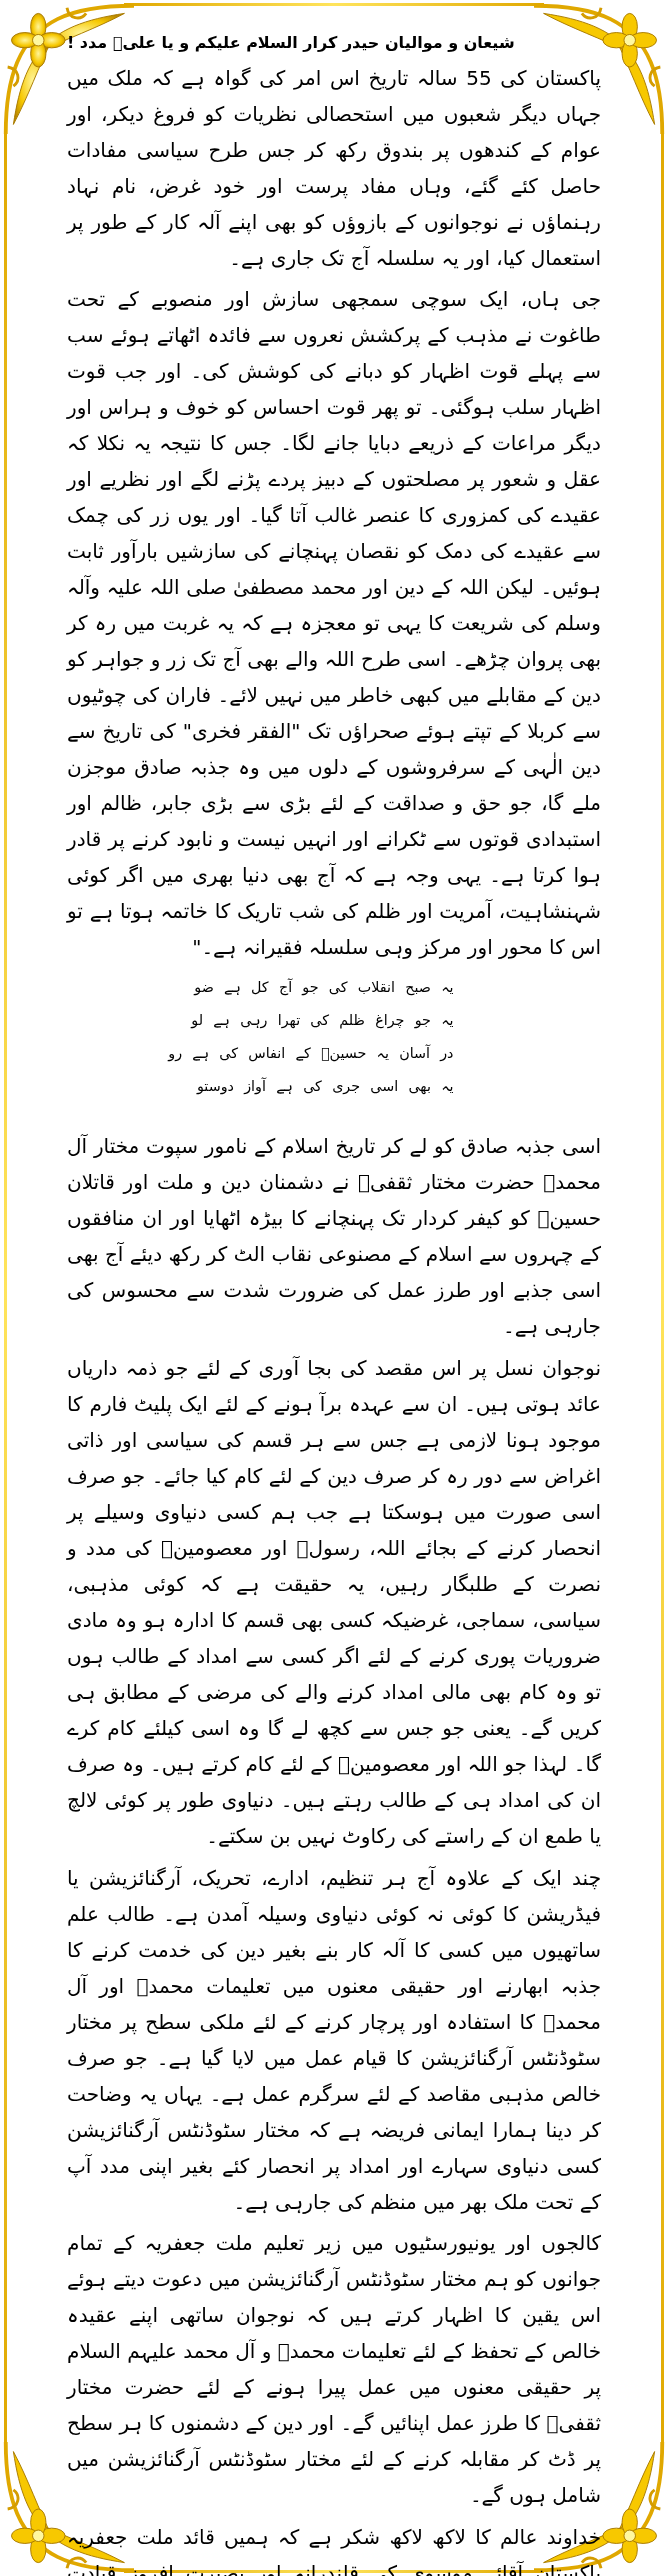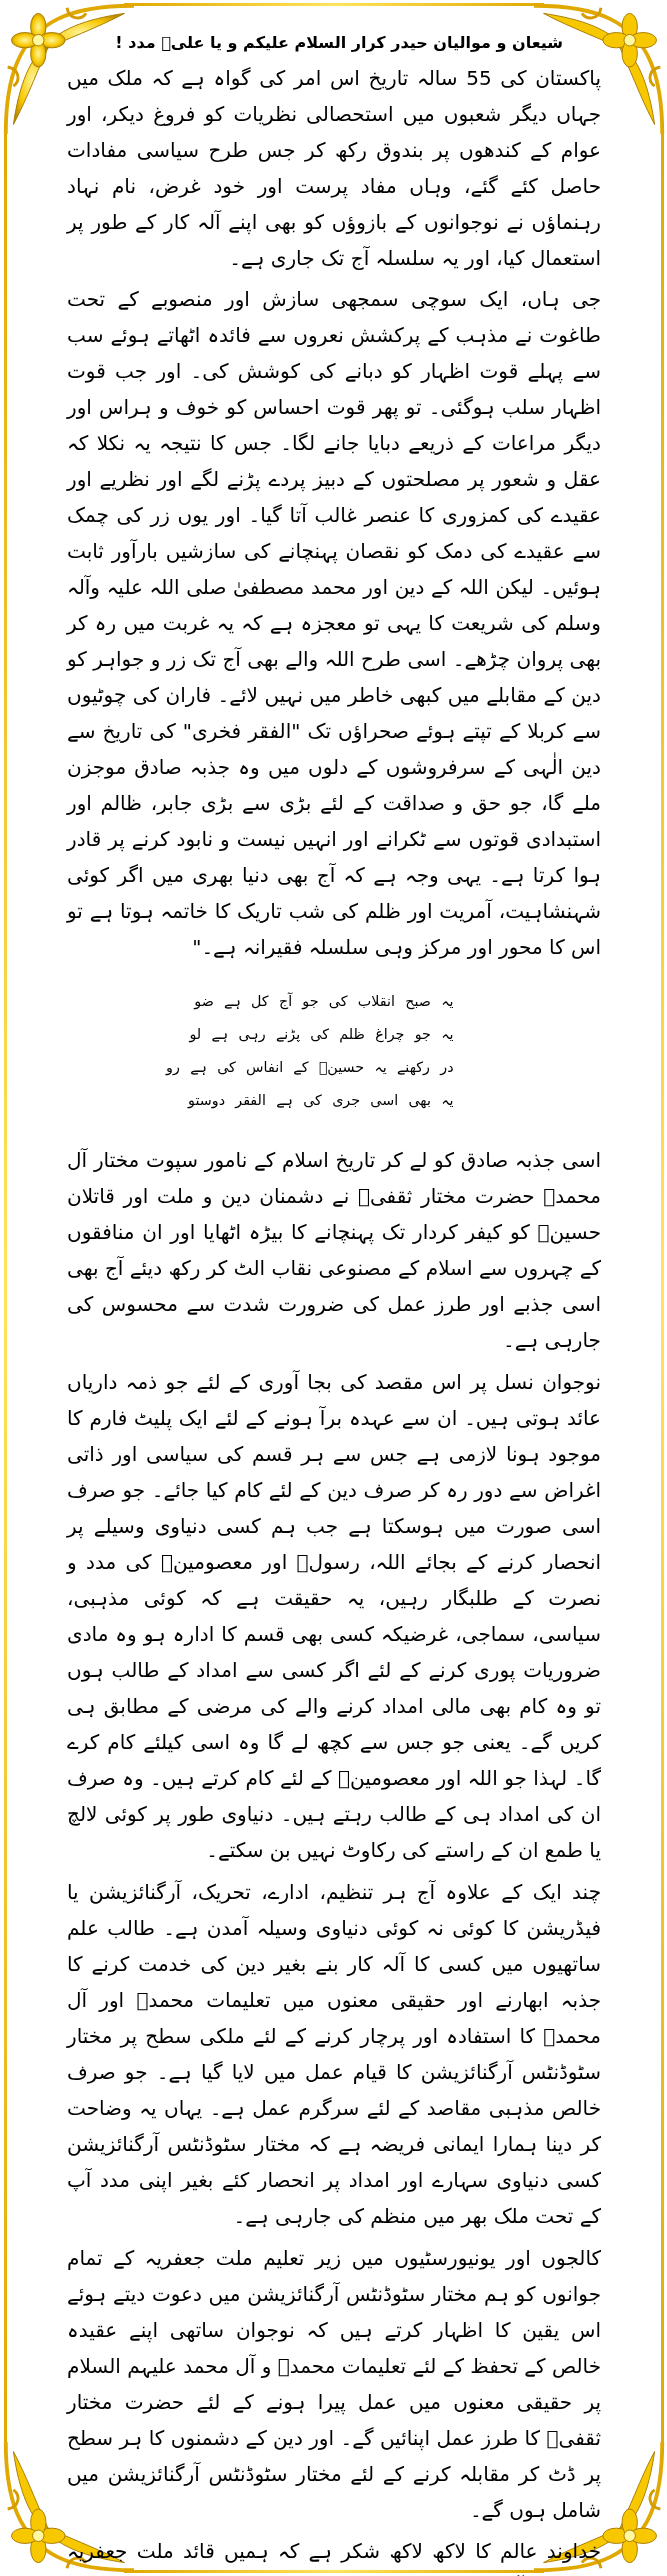--- a/index.html
+++ b/index.html
@@ -13,23 +13,23 @@
   .border-right { top: 124px; bottom: 124px; right: 3.8px; width: 2.9px; background: linear-gradient(180deg,#e0a800,#ffe45c,#e0a800); }
   .corner { position: absolute; width: 134px; height: 134px; }
   .corner.tl { left: 0; top: 0; }
   .corner.tr { right: 0; top: 0; transform: scaleX(-1); }
   .corner.bl { left: 0; bottom: 0; transform: scaleY(-1); }
   .corner.br { right: 0; bottom: 0; transform: scale(-1,-1); }
 
   .content { position: absolute; left: 67px; right: 67px; top: 29px;
              direction: rtl; text-align: justify; }
   .quran { text-align: center; font-size: 14.3px; line-height: 25px; margin: 5.7px 0 29px 0; }
-  .greeting { font-size: 16px; font-weight: bold; line-height: 27px; margin: 0 0 3.8px 0; text-align: right; padding-right: 38px; }
+  .greeting { font-size: 16px; font-weight: bold; line-height: 27px; margin: 0 0 3.8px 0; text-align: left; padding-right: 38px; }
   p.para { font-size: 20px; line-height: 36px; margin: 0 0 5.7px 0; text-align-last: right; }
-  .poem { width: 239px; margin: 20px auto 25px auto; font-size: 14.3px; line-height: 33px; text-align: left; }
+  .poem { width: 239px; margin: 5px auto 25px auto; font-size: 14.3px; line-height: 33px; text-align: left; }
   .poem .line { white-space: nowrap; word-spacing: 5.7px; }
   .heading { font-size: 19px; font-weight: bold; margin: 9.5px 0 3.8px 0; line-height: 29px; }
   ul.goals { list-style: none; margin: 0; padding: 0; }
   ul.goals li { position: relative; padding-right: 34px; font-size: 14px; line-height: 34px; text-align-last: right; }
   ul.goals li .star { position: absolute; right: 0; top: 0; font-size: 15.3px; color: #555; }
 </style>
 </head>
 <body>
 
 <div class="frame">
@@ -100,23 +100,23 @@
 </div>
 
 <div class="content">
   <div class="greeting">شیعان و موالیان حیدر کرار السلام علیکم و یا علیؑ مدد !</div>
 
   <p class="para">پاکستان کی 55 سالہ تاریخ اس امر کی گواہ ہے کہ ملک میں جہاں دیگر شعبوں میں استحصالی نظریات کو فروغ دیکر، اور عوام کے کندھوں پر بندوق رکھ کر جس طرح سیاسی مفادات حاصل کئے گئے، وہاں مفاد پرست اور خود غرض، نام نہاد رہنماؤں نے نوجوانوں کے بازوؤں کو بھی اپنے آلہ کار کے طور پر استعمال کیا، اور یہ سلسلہ آج تک جاری ہے۔</p>
   <p class="para">جی ہاں، ایک سوچی سمجھی سازش اور منصوبے کے تحت طاغوت نے مذہب کے پرکشش نعروں سے فائدہ اٹھاتے ہوئے سب سے پہلے قوت اظہار کو دبانے کی کوشش کی۔ اور جب قوت اظہار سلب ہوگئی۔ تو پھر قوت احساس کو خوف و ہراس اور دیگر مراعات کے ذریعے دبایا جانے لگا۔ جس کا نتیجہ یہ نکلا کہ عقل و شعور پر مصلحتوں کے دبیز پردے پڑنے لگے اور نظریے اور عقیدے کی کمزوری کا عنصر غالب آتا گیا۔ اور یوں زر کی چمک سے عقیدے کی دمک کو نقصان پہنچانے کی سازشیں بارآور ثابت ہوئیں۔ لیکن اللہ کے دین اور محمد مصطفیٰ صلی اللہ علیہ وآلہ وسلم کی شریعت کا یہی تو معجزہ ہے کہ یہ غربت میں رہ کر بھی پروان چڑھے۔ اسی طرح اللہ والے بھی آج تک زر و جواہر کو دین کے مقابلے میں کبھی خاطر میں نہیں لائے۔ فاران کی چوٹیوں سے کربلا کے تپتے ہوئے صحراؤں تک "الفقر فخری" کی تاریخ سے دین الٰہی کے سرفروشوں کے دلوں میں وہ جذبہ صادق موجزن ملے گا، جو حق و صداقت کے لئے بڑی سے بڑی جابر، ظالم اور استبدادی قوتوں سے ٹکرانے اور انہیں نیست و نابود کرنے پر قادر ہوا کرتا ہے۔ یہی وجہ ہے کہ آج بھی دنیا بھری میں اگر کوئی شہنشاہیت، آمریت اور ظلم کی شب تاریک کا خاتمہ ہوتا ہے تو اس کا محور اور مرکز وہی سلسلہ فقیرانہ ہے۔"</p>
 
   <div class="poem">
     <div class="line">یہ صبح انقلاب کی جو آج کل ہے ضو</div>
-    <div class="line">یہ جو چراغ ظلم کی پڑنے رہی ہے لو</div>
-    <div class="line">در رکھنے یہ حسینؑ کے انفاس کی ہے رو</div>
-    <div class="line">یہ بھی اسی جری کی ہے الفقر دوستو</div>
+    <div class="line">یہ جو چراغ ظلم کی تھرا رہی ہے لو</div>
+    <div class="line">در آسان یہ حسینؑ کے انفاس کی ہے رو</div>
+    <div class="line">یہ بھی اسی جری کی ہے آواز دوستو</div>
   </div>
 
   <p class="para">اسی جذبہ صادق کو لے کر تاریخ اسلام کے نامور سپوت مختار آل محمدؐ حضرت مختار ثقفیؓ نے دشمنان دین و ملت اور قاتلان حسینؑ کو کیفر کردار تک پہنچانے کا بیڑہ اٹھایا اور ان منافقوں کے چہروں سے اسلام کے مصنوعی نقاب الٹ کر رکھ دیئے آج بھی اسی جذبے اور طرز عمل کی ضرورت شدت سے محسوس کی جارہی ہے۔</p>
   <p class="para">نوجوان نسل پر اس مقصد کی بجا آوری کے لئے جو ذمہ داریاں عائد ہوتی ہیں۔ ان سے عہدہ برآ ہونے کے لئے ایک پلیٹ فارم کا موجود ہونا لازمی ہے جس سے ہر قسم کی سیاسی اور ذاتی اغراض سے دور رہ کر صرف دین کے لئے کام کیا جائے۔ جو صرف اسی صورت میں ہوسکتا ہے جب ہم کسی دنیاوی وسیلے پر انحصار کرنے کے بجائے اللہ، رسولؐ اور معصومینؑ کی مدد و نصرت کے طلبگار رہیں، یہ حقیقت ہے کہ کوئی مذہبی، سیاسی، سماجی، غرضیکہ کسی بھی قسم کا ادارہ ہو وہ مادی ضروریات پوری کرنے کے لئے اگر کسی سے امداد کے طالب ہوں تو وہ کام بھی مالی امداد کرنے والے کی مرضی کے مطابق ہی کریں گے۔ یعنی جو جس سے کچھ لے گا وہ اسی کیلئے کام کرے گا۔ لہذا جو اللہ اور معصومینؑ کے لئے کام کرتے ہیں۔ وہ صرف ان کی امداد ہی کے طالب رہتے ہیں۔ دنیاوی طور پر کوئی لالچ یا طمع ان کے راستے کی رکاوٹ نہیں بن سکتے۔</p>
   <p class="para">چند ایک کے علاوہ آج ہر تنظیم، ادارے، تحریک، آرگنائزیشن یا فیڈریشن کا کوئی نہ کوئی دنیاوی وسیلہ آمدن ہے۔ طالب علم ساتھیوں میں کسی کا آلہ کار بنے بغیر دین کی خدمت کرنے کا جذبہ ابھارنے اور حقیقی معنوں میں تعلیمات محمدؐ اور آل محمدؑ کا استفادہ اور پرچار کرنے کے لئے ملکی سطح پر مختار سٹوڈنٹس آرگنائزیشن کا قیام عمل میں لایا گیا ہے۔ جو صرف خالص مذہبی مقاصد کے لئے سرگرم عمل ہے۔ یہاں یہ وضاحت کر دینا ہمارا ایمانی فریضہ ہے کہ مختار سٹوڈنٹس آرگنائزیشن کسی دنیاوی سہارے اور امداد پر انحصار کئے بغیر اپنی مدد آپ کے تحت ملک بھر میں منظم کی جارہی ہے۔</p>
   <p class="para">کالجوں اور یونیورسٹیوں میں زیر تعلیم ملت جعفریہ کے تمام جوانوں کو ہم مختار سٹوڈنٹس آرگنائزیشن میں دعوت دیتے ہوئے اس یقین کا اظہار کرتے ہیں کہ نوجوان ساتھی اپنے عقیدہ خالص کے تحفظ کے لئے تعلیمات محمدؐ و آل محمد علیہم السلام پر حقیقی معنوں میں عمل پیرا ہونے کے لئے حضرت مختار ثقفیؓ کا طرز عمل اپنائیں گے۔ اور دین کے دشمنوں کا ہر سطح پر ڈٹ کر مقابلہ کرنے کے لئے مختار سٹوڈنٹس آرگنائزیشن میں شامل ہوں گے۔</p>
   <p class="para">خداوند عالم کا لاکھ لاکھ شکر ہے کہ ہمیں قائد ملت جعفریہ پاکستان آقائے موسوی کی قلندرانہ اور بصیرت افروز قیادت میسر ہے جن کا نام ملت کیلئے سرخروئی اور سرافرازی کی علامت ہے، وطن عزیز پاکستان کے استحکام، عقائد حقہ کی پاسداری، تمام مکاتب کے درمیان اخوت و بھائی چارے کی فضا برقرار رکھنے اور ملت جعفریہ کے حقوق کے حصول کی خالصتاً دینی جدوجہد میں مختار سٹوڈنٹس آرگنائزیشن تحریک نفاذ فقہ جعفریہ پاکستان کے ہراول دستے کا کردار ادا کر رہی ہے ہمارے اغراض و مقاصد بالکل واضح ہیں، یعنی طلباء برادری کو تعلیمات و سیرت محمدؐ و آل محمدؑ سے روشناس کرانا، عقائد حقہ کا پرچار اور تحفظ و فروغ عزاداری سید الشہداء علیہ السلام، شیعہ حقوق کے حصول کی جدوجہد میں عملی تعاون، میلاد النبیؐ اور عزاداری کے جلوسوں اور مجالس عزا میں بھرپور شرکت، مراجع عظام کا احترام اور عزت، ان کے علمی سرمائے سے استفادہ، علمائے کرام اور واعظین و ذاکرین عظام کے حفظ مراتب کا خصوصی خیال، دینی، علمی اور روحانی اقدار کا فروغ، دشمنان پاکستان سپاہ یزید اور مقصرین کی چیرہ دستیوں کا پرامن جدوجہد کے ذریعے قلع قمع کرنا۔</p>
   <p class="para">مذکورہ بالا عظیم تر مقاصد کے حصول کیلئے ہم اپنی جانوں کو سپرد معصومینؑ کرتے ہیں، ارادے نیک اور نیت خالص ہو تو منزل آسان ہوتی ہے۔</p>
 
   <ul class="goals">

